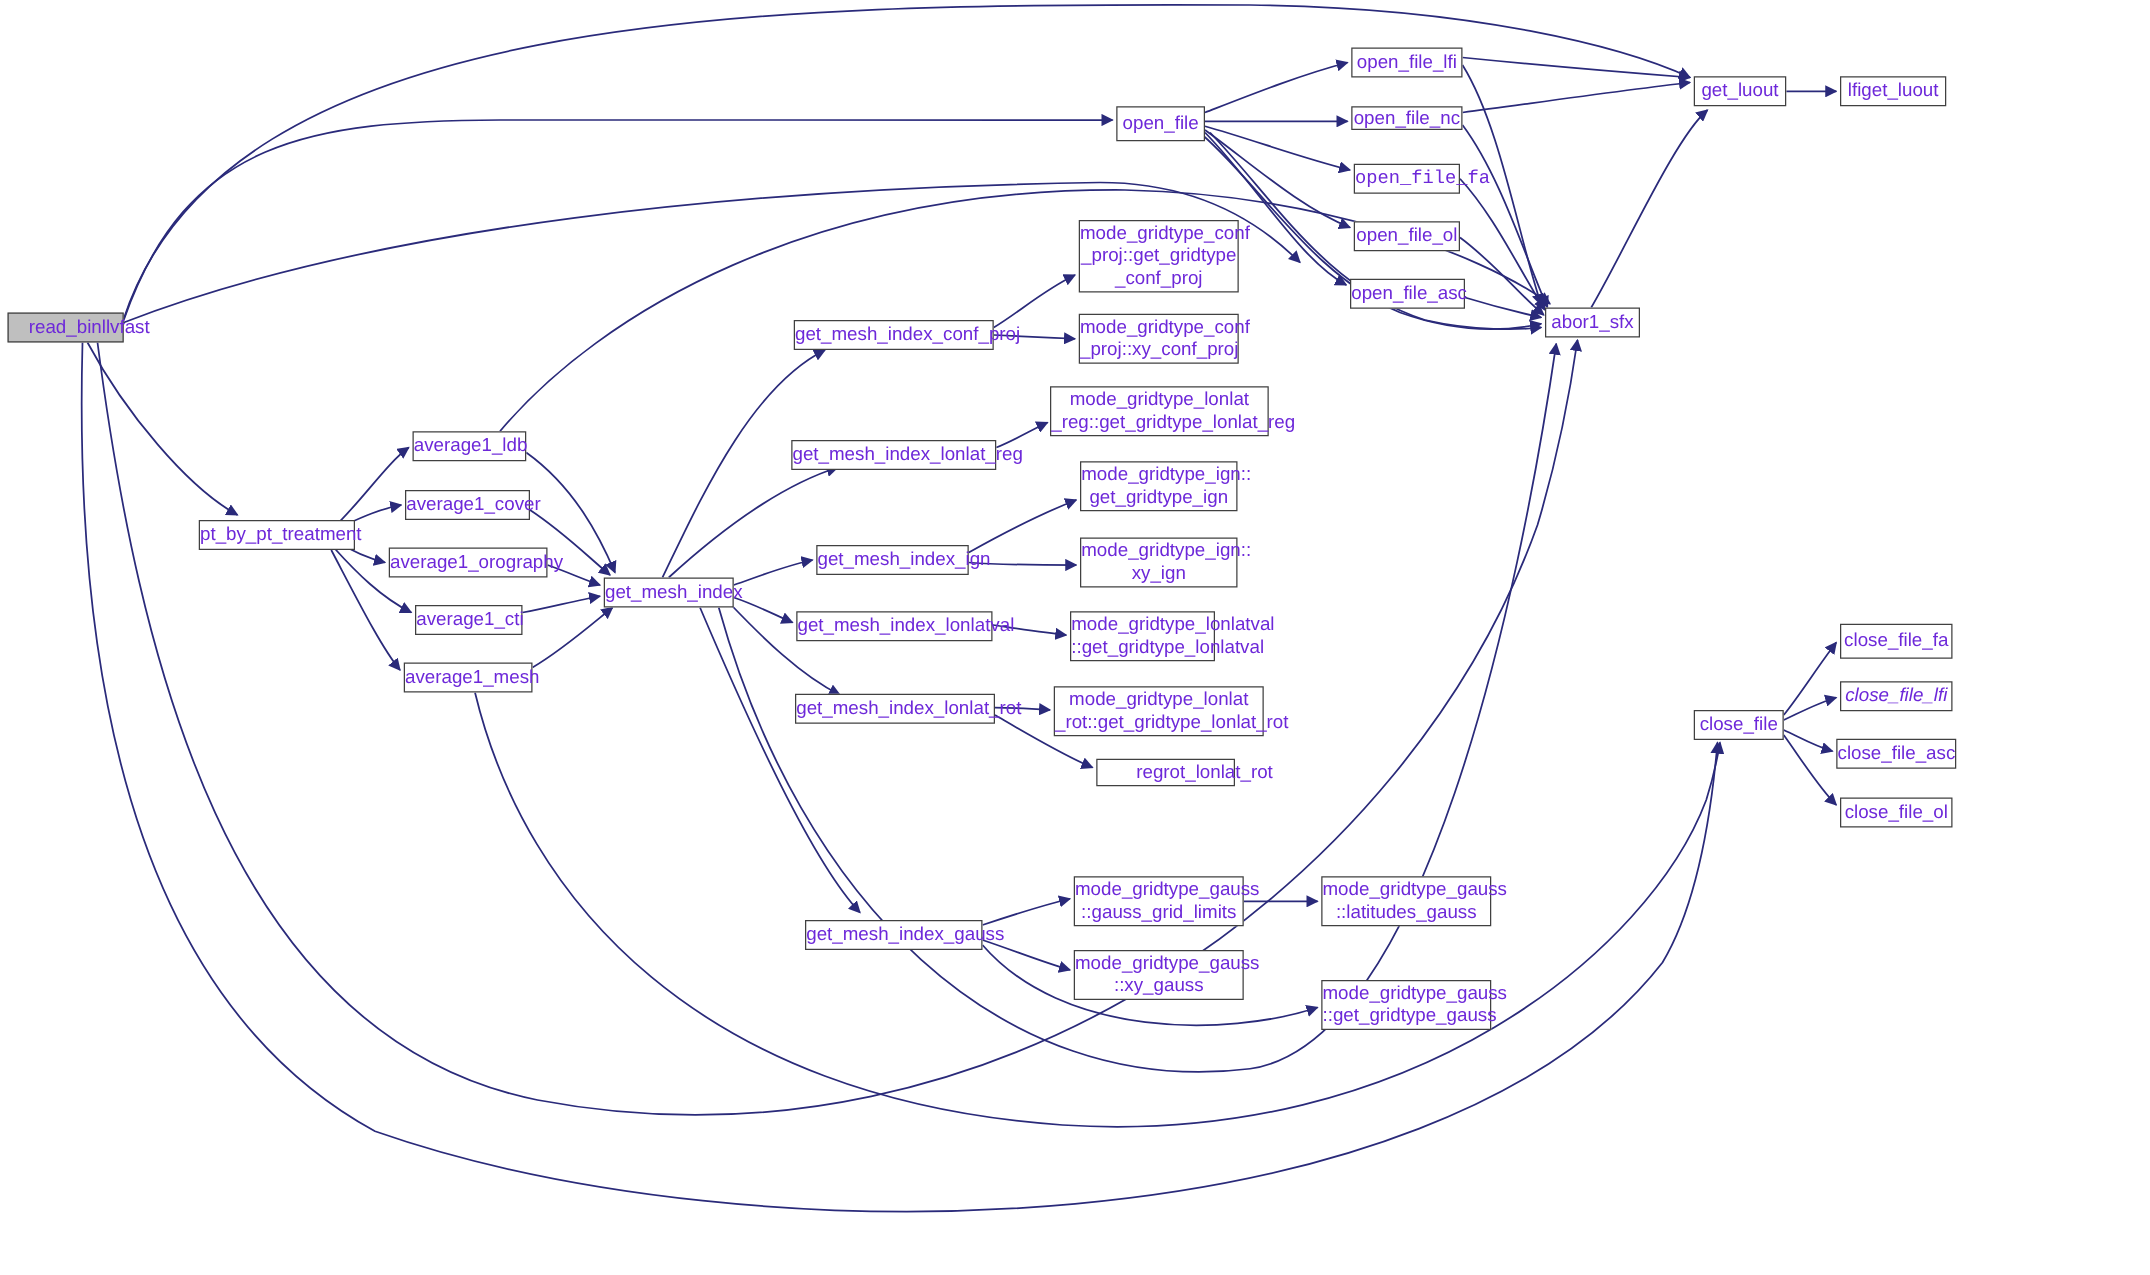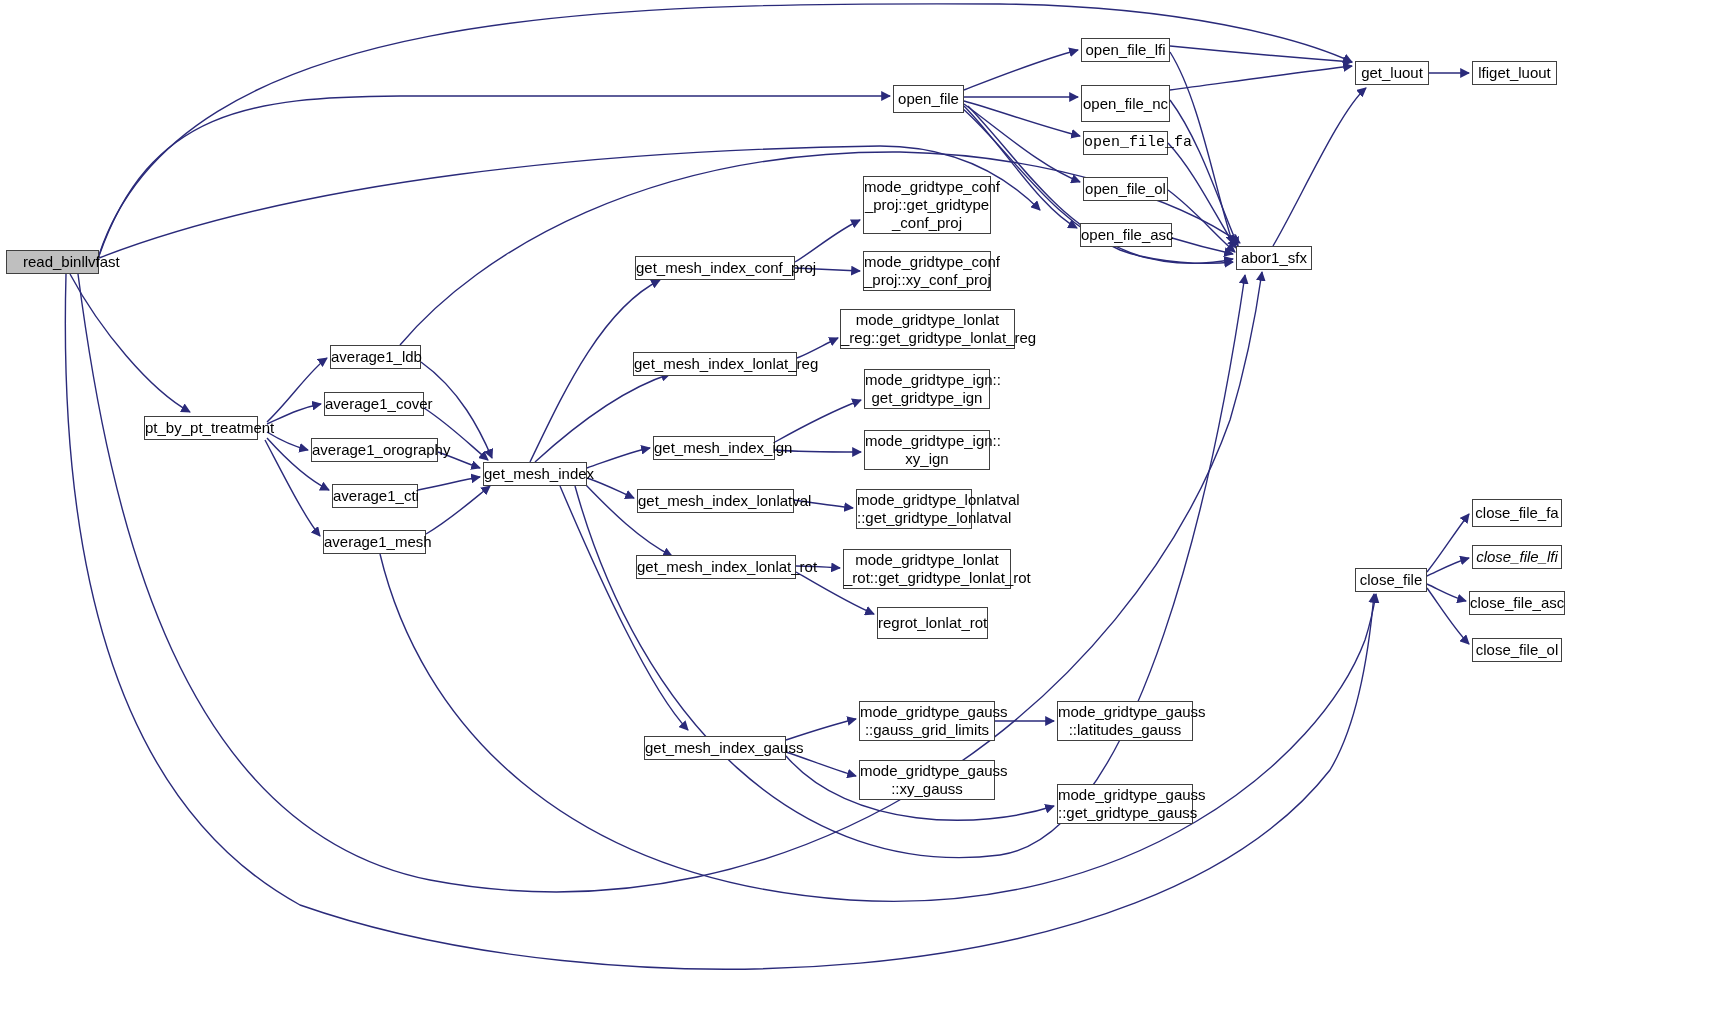--- a/index.html
+++ b/index.html
@@ -4,21 +4,21 @@
 <style>
   html,body{margin:0;padding:0;background:#ffffff;}
   body{font-family:"Liberation Sans", sans-serif;}
   #canvas{position:relative;width:1720px;height:1020px;background:#ffffff;overflow:hidden;}
   svg.edges{position:absolute;left:0;top:0;width:1720px;height:1020px;}
   .node{
     position:absolute;
     box-sizing:border-box;
     border:1px solid #404040;
     background:#ffffff;
-    color:#000000;
+    color:#6d28d9;
     font-size:15px;
     line-height:18px;
     text-align:center;
     display:flex;
     align-items:center;
     justify-content:center;
     white-space:pre;
     letter-spacing:0px;
   }
   .node.root{background:#bfbfbf;padding-left:16px;}
@@ -89,21 +89,21 @@
         <path d="M 1427 576 C 1440 570 1455 562 1469 558" marker-end="url(#arrow)" stroke="#2a2a7a"></path>
         <path d="M 1427 584 C 1440 590 1452 597 1466 601" marker-end="url(#arrow)" stroke="#2a2a7a"></path>
         <path d="M 1427 588 C 1440 606 1455 630 1469 644" marker-end="url(#arrow)" stroke="#2a2a7a"></path>
         <path d="M 380 554 C 420 720 560 880 850 900 C 1130 918 1320 760 1365 640 C 1372 618 1375 600 1376 594" marker-end="url(#arrow)" stroke="#2a2a7a"></path>
         <path d="M 400 345 C 480 250 650 150 900 152 C 1050 155 1180 200 1240 243" marker-end="url(#arrow)" stroke="#2a2a7a"></path>
         <path d="M 968 106 C 1020 160 1060 230 1140 256 C 1180 265 1215 264 1233 262" marker-end="url(#arrow)" stroke="#2a2a7a"></path>
       </g>
   </svg>
   <div id="node-layer">
       <div class="node root" style="left: 6px; top: 250px; width: 93px; height: 24px;"><span>read_binllvfast</span></div>
-      <div class="node" style="left: 144px; top: 416px; width: 114px; height: 24px;"><span>pt_by_pt_treatment</span></div>
+      <div class="node" style="left: 159px; top: 416px; width: 125px; height: 24px;"><span>pt_by_pt_treatment</span></div>
       <div class="node" style="left: 330px; top: 345px; width: 91px; height: 24px;"><span>average1_ldb</span></div>
       <div class="node" style="left: 324px; top: 392px; width: 100px; height: 24px;"><span>average1_cover</span></div>
       <div class="node" style="left: 311px; top: 438px; width: 127px; height: 24px;"><span>average1_orography</span></div>
       <div class="node" style="left: 332px; top: 484px; width: 86px; height: 24px;"><span>average1_cti</span></div>
       <div class="node" style="left: 323px; top: 530px; width: 103px; height: 24px;"><span>average1_mesh</span></div>
       <div class="node" style="left: 483px; top: 462px; width: 104px; height: 24px;"><span>get_mesh_index</span></div>
       <div class="node" style="left: 635px; top: 256px; width: 160px; height: 24px;"><span>get_mesh_index_conf_proj</span></div>
       <div class="node" style="left: 633px; top: 352px; width: 164px; height: 24px;"><span>get_mesh_index_lonlat_reg</span></div>
       <div class="node" style="left: 653px; top: 436px; width: 122px; height: 24px;"><span>get_mesh_index_ign</span></div>
       <div class="node" style="left: 637px; top: 489px; width: 157px; height: 24px;"><span>get_mesh_index_lonlatval</span></div>
@@ -117,32 +117,32 @@
       <div class="node" style="left: 840px; top: 309px; width: 175px; height: 40px;"><span>mode_gridtype_lonlat
 _reg::get_gridtype_lonlat_reg</span></div>
       <div class="node" style="left: 864px; top: 369px; width: 126px; height: 40px;"><span>mode_gridtype_ign::
 get_gridtype_ign</span></div>
       <div class="node" style="left: 864px; top: 430px; width: 126px; height: 40px;"><span>mode_gridtype_ign::
 xy_ign</span></div>
       <div class="node" style="left: 856px; top: 489px; width: 116px; height: 40px;"><span>mode_gridtype_lonlatval
 ::get_gridtype_lonlatval</span></div>
       <div class="node" style="left: 843px; top: 549px; width: 168px; height: 40px;"><span>mode_gridtype_lonlat
 _rot::get_gridtype_lonlat_rot</span></div>
-      <div class="node" style="left: 877px; top: 607px; width: 111px; height: 32px;"><span>regrot_lonlat_rot</span></div>
+      <div class="node" style="left: 877px; top: 607px; width: 111px; height: 22px; padding-left: 31px;"><span>regrot_lonlat_rot</span></div>
       <div class="node" style="left: 859px; top: 701px; width: 136px; height: 40px;"><span>mode_gridtype_gauss
 ::gauss_grid_limits</span></div>
       <div class="node" style="left: 859px; top: 760px; width: 136px; height: 40px;"><span>mode_gridtype_gauss
 ::xy_gauss</span></div>
       <div class="node" style="left: 1057px; top: 701px; width: 136px; height: 40px;"><span>mode_gridtype_gauss
 ::latitudes_gauss</span></div>
       <div class="node" style="left: 1057px; top: 784px; width: 136px; height: 40px;"><span>mode_gridtype_gauss
 ::get_gridtype_gauss</span></div>
       <div class="node" style="left: 893px; top: 85px; width: 71px; height: 28px;"><span>open_file</span></div>
       <div class="node" style="left: 1081px; top: 38px; width: 89px; height: 24px;"><span>open_file_lfi</span></div>
-      <div class="node" style="left: 1081px; top: 85px; width: 89px; height: 37px;"><span>open_file_nc</span></div>
+      <div class="node" style="left: 1081px; top: 85px; width: 89px; height: 19px;"><span>open_file_nc</span></div>
       <div class="node" style="left: 1083px; top: 131px; width: 85px; height: 24px; font-family: Liberation Mono, monospace;"><span>open_file_fa</span></div>
       <div class="node" style="left: 1083px; top: 177px; width: 85px; height: 24px;"><span>open_file_ol</span></div>
       <div class="node" style="left: 1080px; top: 223px; width: 92px; height: 24px;"><span>open_file_asc</span></div>
       <div class="node" style="left: 1236px; top: 246px; width: 76px; height: 24px;"><span>abor1_sfx</span></div>
       <div class="node" style="left: 1355px; top: 61px; width: 74px; height: 24px;"><span>get_luout</span></div>
       <div class="node" style="left: 1472px; top: 61px; width: 85px; height: 24px;"><span>lfiget_luout</span></div>
       <div class="node" style="left: 1355px; top: 568px; width: 72px; height: 24px;"><span>close_file</span></div>
       <div class="node" style="left: 1472px; top: 499px; width: 90px; height: 28px;"><span>close_file_fa</span></div>
       <div class="node" style="left: 1472px; top: 545px; width: 90px; height: 24px; font-style: italic;"><span>close_file_lfi</span></div>
       <div class="node" style="left: 1469px; top: 591px; width: 96px; height: 24px;"><span>close_file_asc</span></div>

